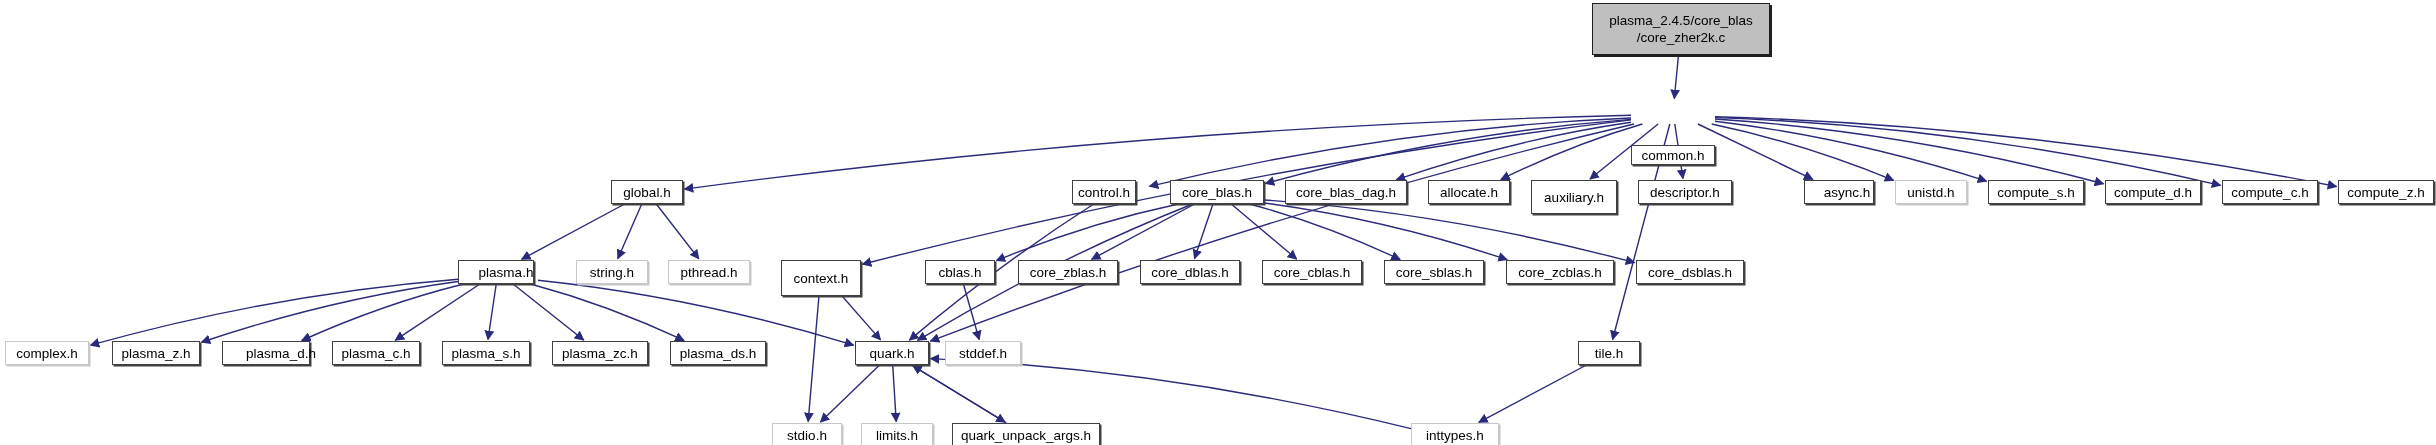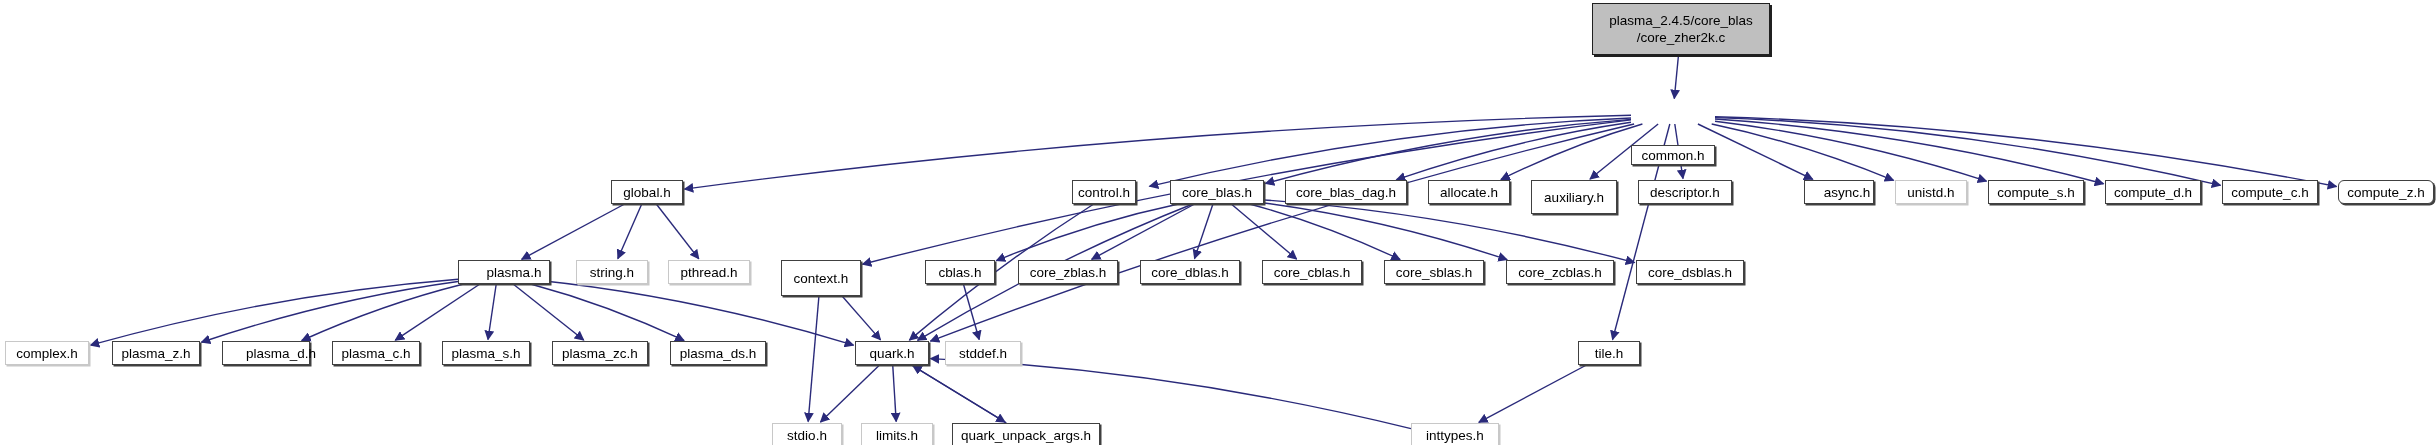--- a/index.html
+++ b/index.html
@@ -105,22 +105,22 @@
       <div class="node" style="left: 1170px; top: 180px; width: 94px; height: 24px;">core_blas.h</div>
       <div class="node" style="left: 1285px; top: 180px; width: 122px; height: 24px;">core_blas_dag.h</div>
       <div class="node" style="left: 1428px; top: 180px; width: 82px; height: 24px;">allocate.h</div>
       <div class="node" style="left: 1531px; top: 180px; width: 86px; height: 34px;">auxiliary.h</div>
       <div class="node" style="left: 1638px; top: 180px; width: 94px; height: 24px;">descriptor.h</div>
       <div class="node" style="left: 1804px; top: 180px; width: 70px; height: 24px; padding-left: 16px;">async.h</div>
       <div class="node sys" style="left: 1895px; top: 180px; width: 72px; height: 24px;">unistd.h</div>
       <div class="node" style="left: 1988px; top: 180px; width: 96px; height: 24px;">compute_s.h</div>
       <div class="node" style="left: 2105px; top: 180px; width: 96px; height: 24px;">compute_d.h</div>
       <div class="node" style="left: 2222px; top: 180px; width: 96px; height: 24px;">compute_c.h</div>
-      <div class="node" style="left: 2338px; top: 180px; width: 96px; height: 24px; border-radius: 6px;">compute_z.h</div>
-      <div class="node" style="left: 458px; top: 260px; width: 92px; height: 24px; padding-left: 20px;">plasma.h</div>
+      <div class="node" style="left: 2338px; top: 180px; width: 96px; height: 24px;">compute_z.h</div>
+      <div class="node" style="left: 458px; top: 260px; width: 76px; height: 24px; padding-left: 20px;">plasma.h</div>
       <div class="node sys" style="left: 576px; top: 260px; width: 72px; height: 24px;">string.h</div>
       <div class="node sys" style="left: 668px; top: 260px; width: 82px; height: 24px;">pthread.h</div>
       <div class="node" style="left: 781px; top: 260px; width: 80px; height: 36px;">context.h</div>
       <div class="node" style="left: 925px; top: 260px; width: 70px; height: 24px;">cblas.h</div>
       <div class="node" style="left: 1018px; top: 260px; width: 100px; height: 24px;">core_zblas.h</div>
       <div class="node" style="left: 1140px; top: 260px; width: 100px; height: 24px;">core_dblas.h</div>
       <div class="node" style="left: 1262px; top: 260px; width: 100px; height: 24px;">core_cblas.h</div>
       <div class="node" style="left: 1384px; top: 260px; width: 100px; height: 24px;">core_sblas.h</div>
       <div class="node" style="left: 1506px; top: 260px; width: 108px; height: 24px;">core_zcblas.h</div>
       <div class="node" style="left: 1636px; top: 260px; width: 108px; height: 24px;">core_dsblas.h</div>

